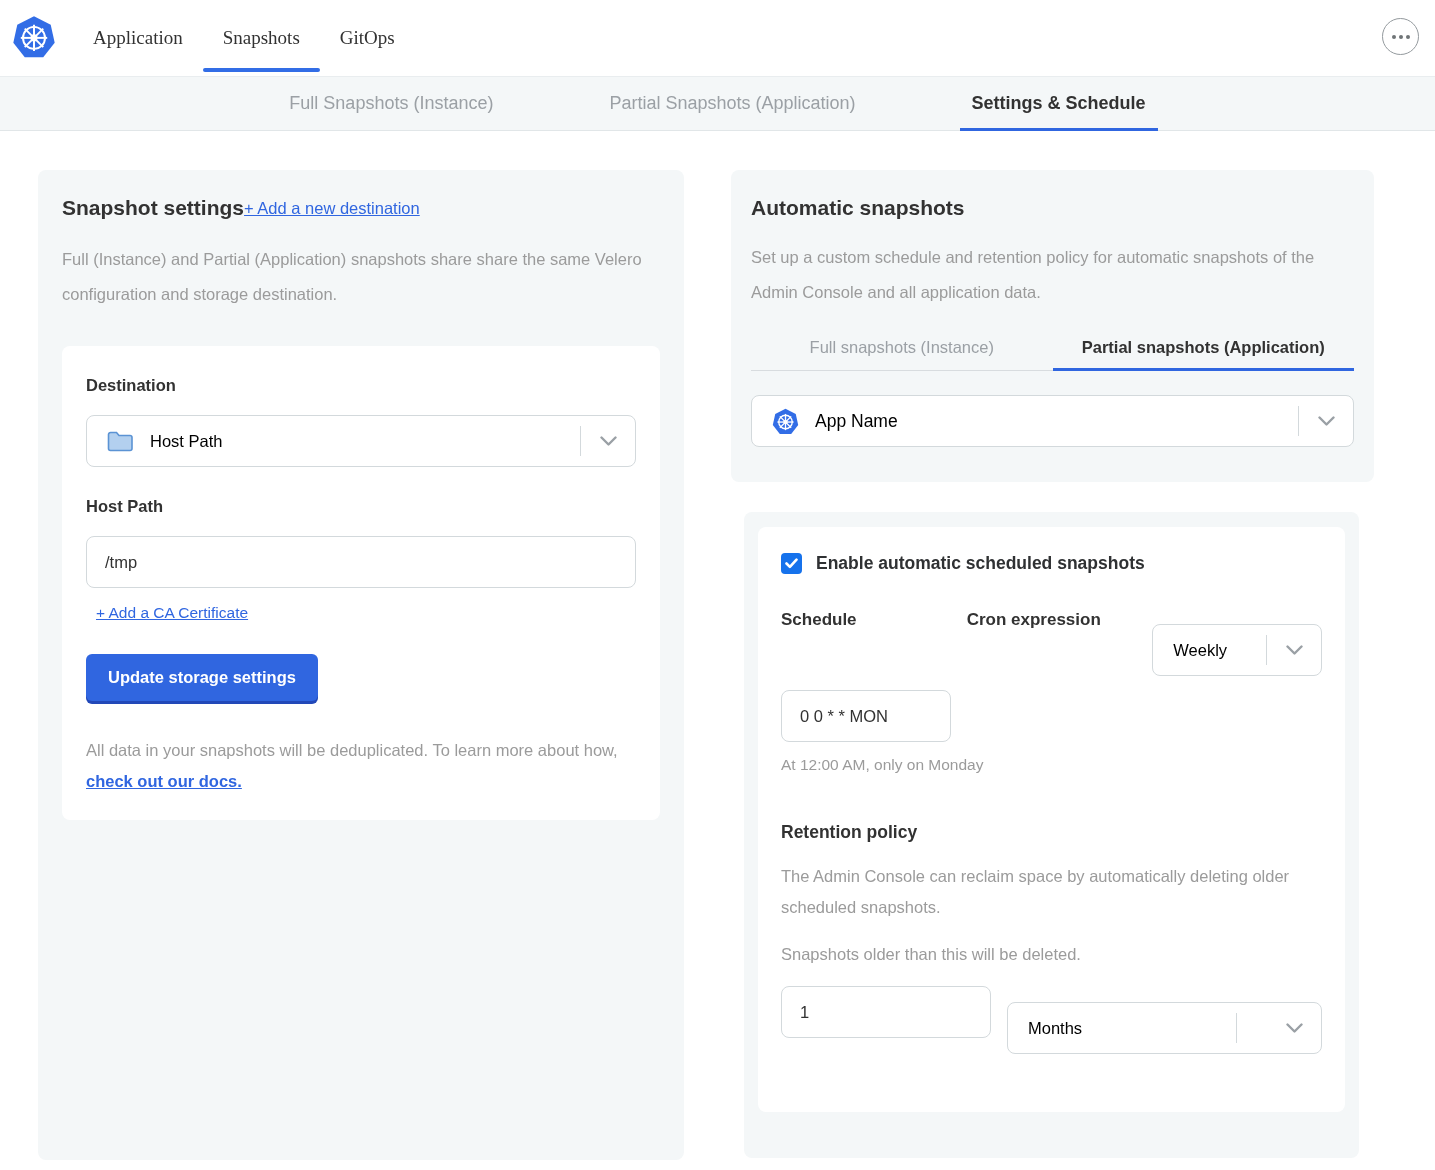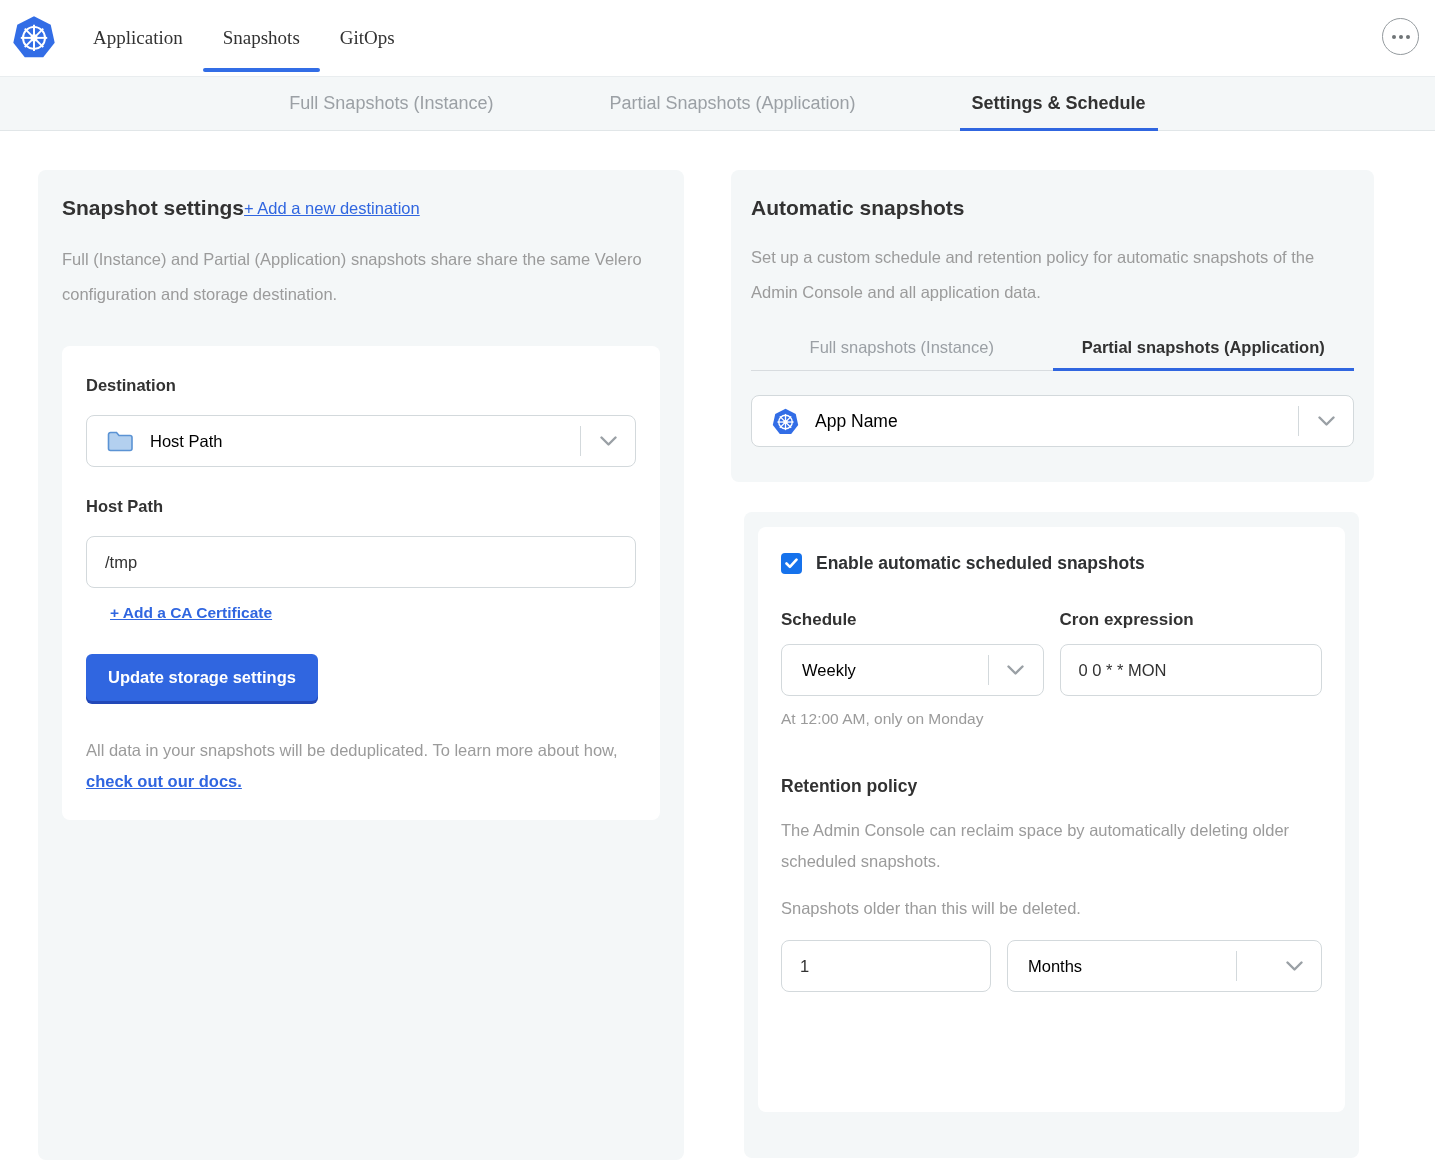--- a/index.html
+++ b/index.html
@@ -51,21 +51,21 @@
     border-radius:8px; display:flex; align-items:center; padding-left:20px; cursor:pointer; }
   .selectbox .val { font-size:16.5px; color:#000000; }
   .selectbox .spacer { flex:1; }
   .selectbox .divider { width:1px; height:30px; background:#d3d9dc; }
   .selectbox .chev { width:54px; display:flex; align-items:center; justify-content:center; }
 
   input.text { margin-top:20px; width:100%; height:52px; border:1px solid #d3d9dc;
     border-radius:8px; padding:0 18px; font-size:16.5px; color:#323232;
     font-family:"Liberation Sans", sans-serif; background:#fff; outline:none; }
 
-  .ca-link { display:inline-block; margin:16px 0 0 24px; font-size:15.5px;font-weight:bold; }
+  .ca-link { display:inline-block; margin:16px 0 0 10px; font-size:15.5px; }
 
   button.primary { display:block; margin-top:32px; background:#3066e0; color:#fff;
     border:none; border-radius:6px; padding:14px 22px; font-size:16.5px; font-weight:bold;
     font-family:"Liberation Sans", sans-serif; box-shadow:0 3px 0 #2248b8; cursor:pointer; }
 
   .dedup { margin-top:34px; font-size:16.5px; line-height:31px; color:#9b9b9b; }
   .dedup a { font-weight:bold; }
 
   
   .tabs { display:flex; align-items:flex-end; margin-top:28px; }
@@ -77,32 +77,32 @@
   .app-select .val { margin-left:16px; font-size:17.5px; font-weight:500; }
   .folder-gap { margin-left:16px; }
 
   
   .card-rb { padding:26px 23px; height:585px; }
   .check-row { display:flex; align-items:center; gap:14px; }
   .checkbox { width:21px; height:21px; background:#1672ec; border-radius:4px;
     display:flex; align-items:center; justify-content:center; cursor:pointer; flex:none; }
   .check-label { font-size:17.5px; font-weight:700; color:#2f3133; }
 
-  .sched-grid { display:grid; grid-template-columns:1fr 1fr; column-gap:16px;
+  .sched-grid { display:grid; grid-template-columns:1fr 1fr 1fr; column-gap:16px;
     margin-top:36px; }
   .sched-grid .field-label { font-size:17px; }
   .sched-grid .selectbox, .sched-grid input.text { margin-top:14px; }
   .cron-human { margin-top:14px; font-size:15.5px; color:#9b9b9b; }
 
   .retention-title { margin-top:48px; font-size:17.5px; font-weight:bold; }
   .ret-desc { margin-top:18px; font-size:16.5px; line-height:31px; color:#9b9b9b; }
   .ret-hint { margin-top:22px; font-size:16.5px; color:#9b9b9b; }
   .ret-row { display:flex; gap:16px; margin-top:22px; }
   .ret-row input.text { margin-top:0; width:210px; flex:none; }
-  .ret-row .selectbox { margin-top:0; flex:1;gap:30px; }
+  .ret-row .selectbox { margin-top:16px; flex:1;gap:30px; }
 </style>
 </head>
 <body>
 
 <div class="header">
   <svg class="logo" viewBox="0 0 100 100">
     <polygon points="50,3 88,22 97,63 71,96 29,96 3,63 12,22" fill="#326de6"></polygon>
     <g stroke="#ffffff" stroke-width="4.5" fill="none">
       <circle cx="50" cy="52" r="25"></circle>
       <line x1="50" y1="22" x2="50" y2="82"></line>

